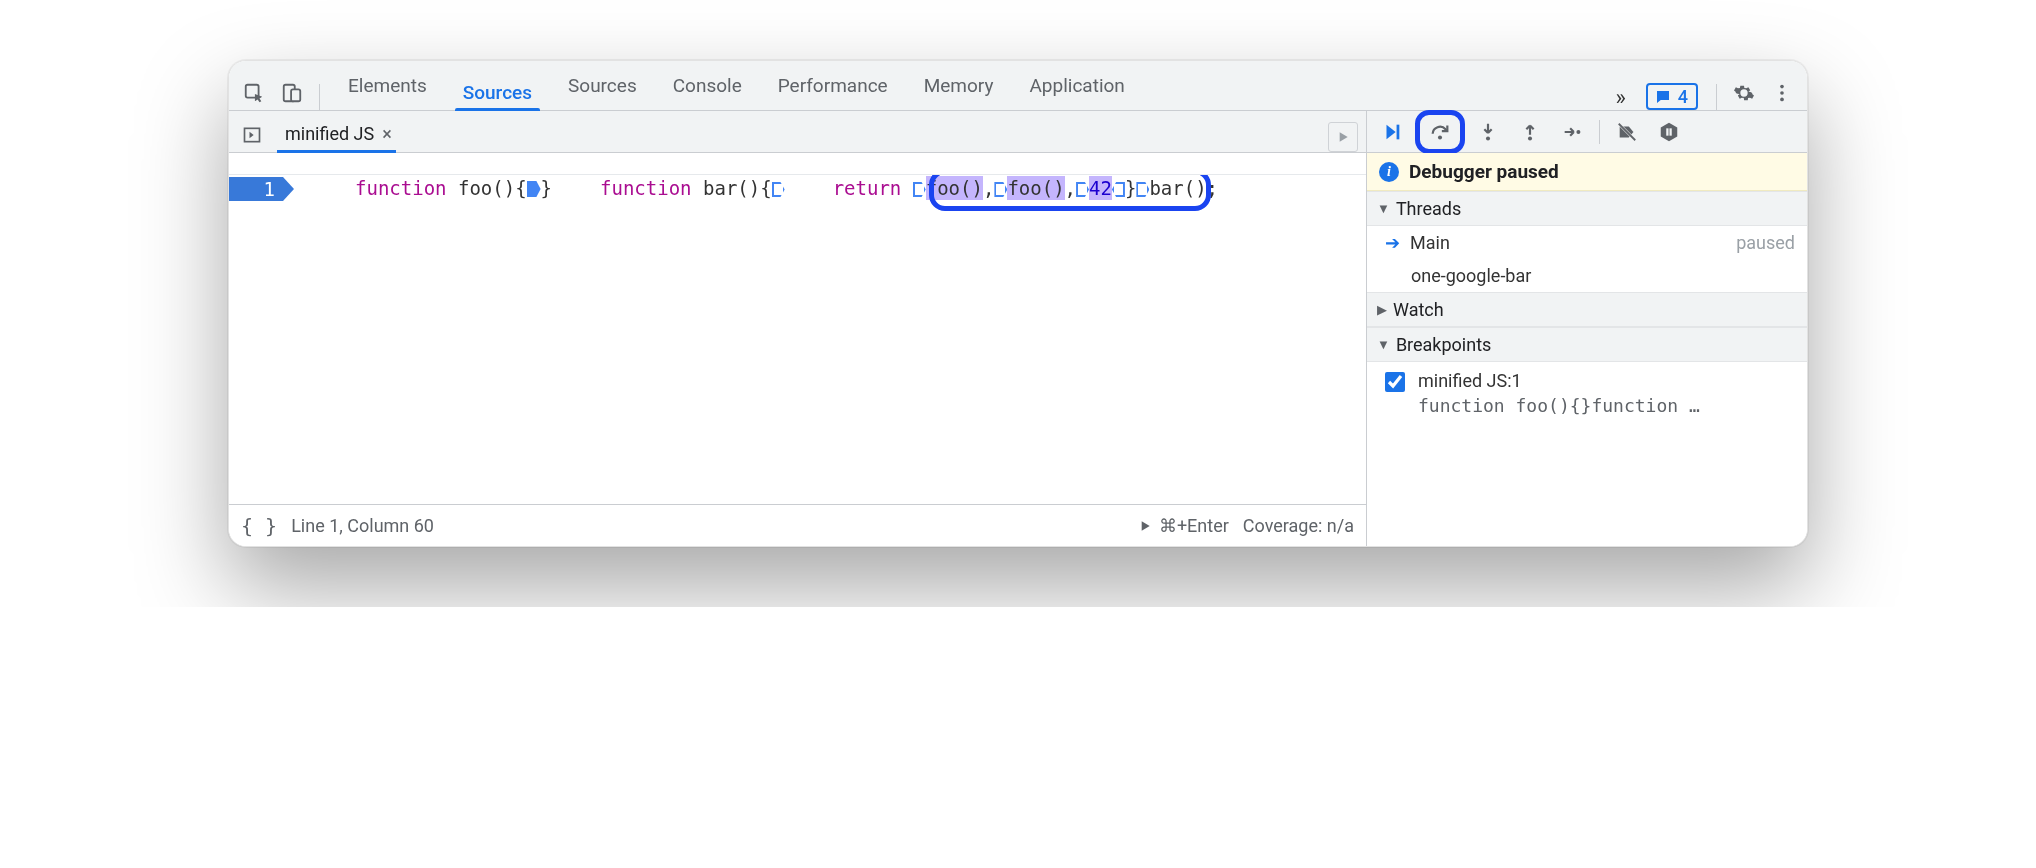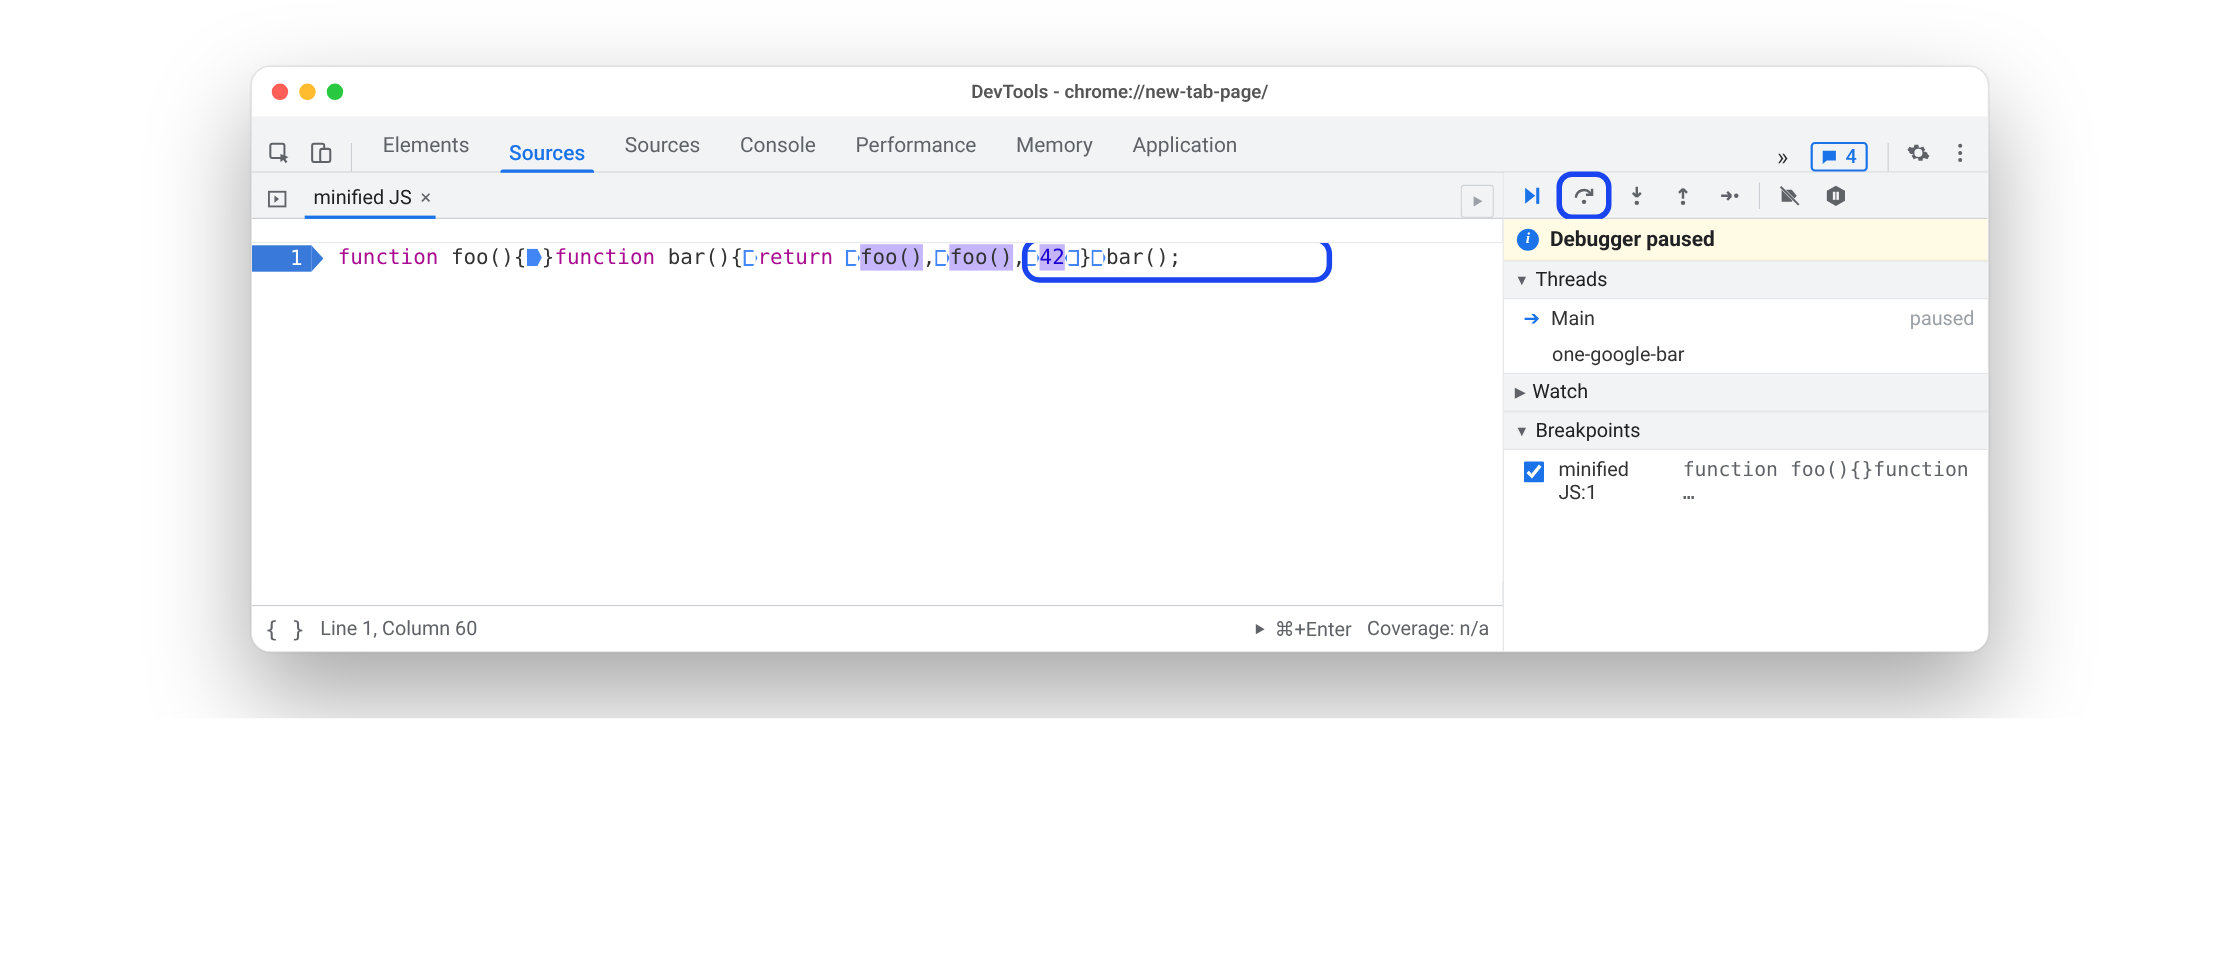--- a/index.html
+++ b/index.html
@@ -132,21 +132,21 @@
     width:0;height:0;
     border-top:12px solid transparent;
     border-bottom:12px solid transparent;
     border-left:11px solid var(--lineno-bg);
   }
   .codeline {
     padding:2px 0 2px 16px;
     white-space:nowrap;
     position:relative;
   }
-  .codeline .kw{color:var(--code-keyword);}
+  .codeline .kw{color:var(--code-keyword);margin-left:48px;}
   .codeline .num{color:var(--code-num);}
   .codeline .curbp{
     display:inline-block;width:14px;height:16px;background:#4285f4;
     clip-path: polygon(0 0, 70% 0, 100% 50%, 70% 100%, 0 100%);
     vertical-align:-2px;
   }
   .codeline .bp{
     display:inline-block;width:13px;height:15px;
     border:2px solid #4285f4; background:#fff;
     clip-path: polygon(0 0, 68% 0, 100% 50%, 68% 100%, 0 100%);
@@ -209,37 +209,29 @@
     display:flex;align-items:center;gap:10px;
     padding:6px 12px 6px 18px; font-size:18px;
   }
   .thread-row .arrow{color:#1a73e8;font-size:18px;}
   .thread-row .state{margin-left:auto;color:#9aa0a6;}
   .bp-row{
     display:flex;align-items:flex-start;gap:10px;
     padding:8px 14px; font-size:18px;
   }
   .bp-row input[type=checkbox]{width:20px;height:20px;accent-color:#1a73e8;margin-top:2px;}
-  .bp-row .bp-text{display:flex;flex-direction:row;gap:16px;}
+  .bp-row .bp-text{display:flex;flex-direction:column;gap:4px;}
   .bp-row .bp-code{font-family:"SF Mono",Menlo,monospace;color:#5f6368;}
   svg{display:block;}
 </style>
 </head>
 <body>
 
 <div class="shell">
 
-  <div class="titlebar">
-    <div class="traffic">
-      <span class="tl-close"></span>
-      <span class="tl-min"></span>
-      <span class="tl-max"></span>
-    </div>
-    <div class="title">DevTools - chrome://new-tab-page/</div>
-  </div>
 
   <div class="toolbar">
     <div class="iconbtn">
       <svg viewBox="0 0 24 24" width="22" height="22" fill="none" stroke="currentColor" stroke-width="2">
           <rect x="3" y="3" width="14" height="14" rx="2"></rect>
           <path d="M13 13l8 3-3 2 2 3-2 1-2-3-3 2z" fill="currentColor" stroke="none"></path>
         </svg>
     </div>
     <div class="iconbtn">
       <svg viewBox="0 0 24 24" width="22" height="22" fill="none" stroke="currentColor" stroke-width="2">

